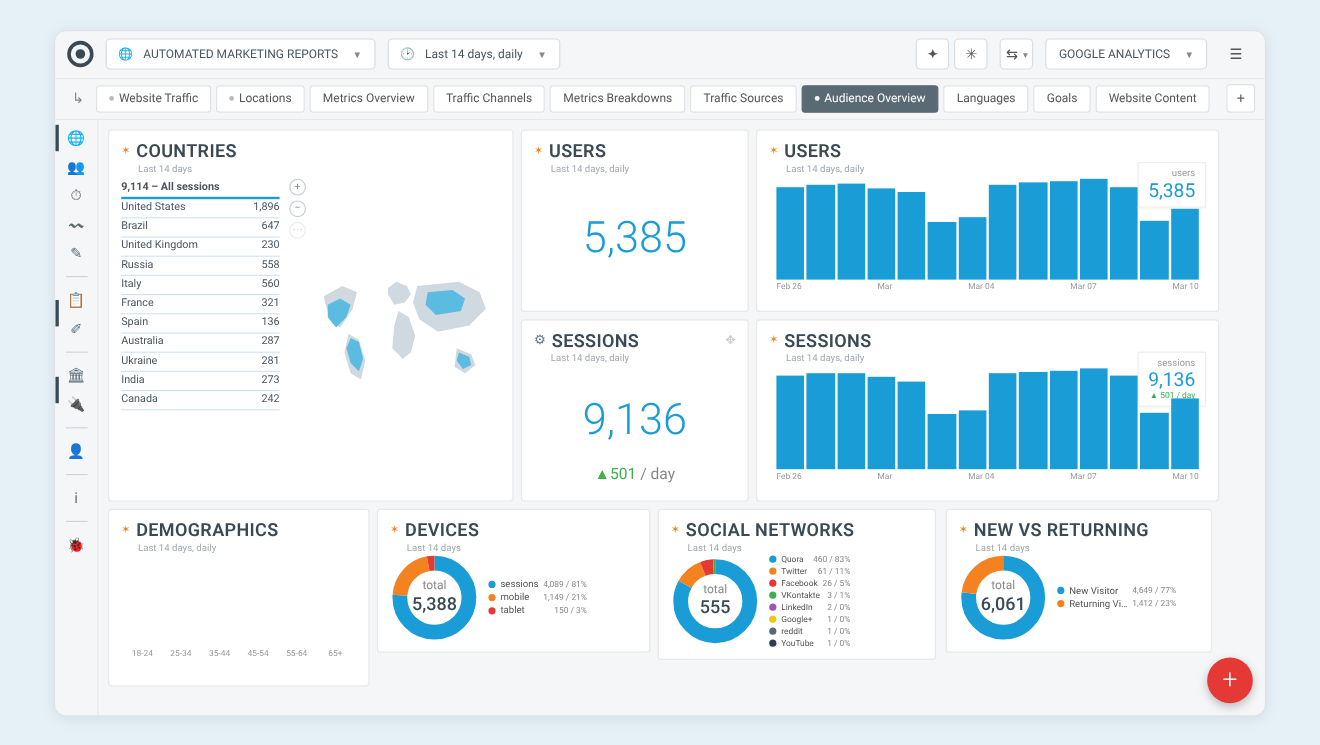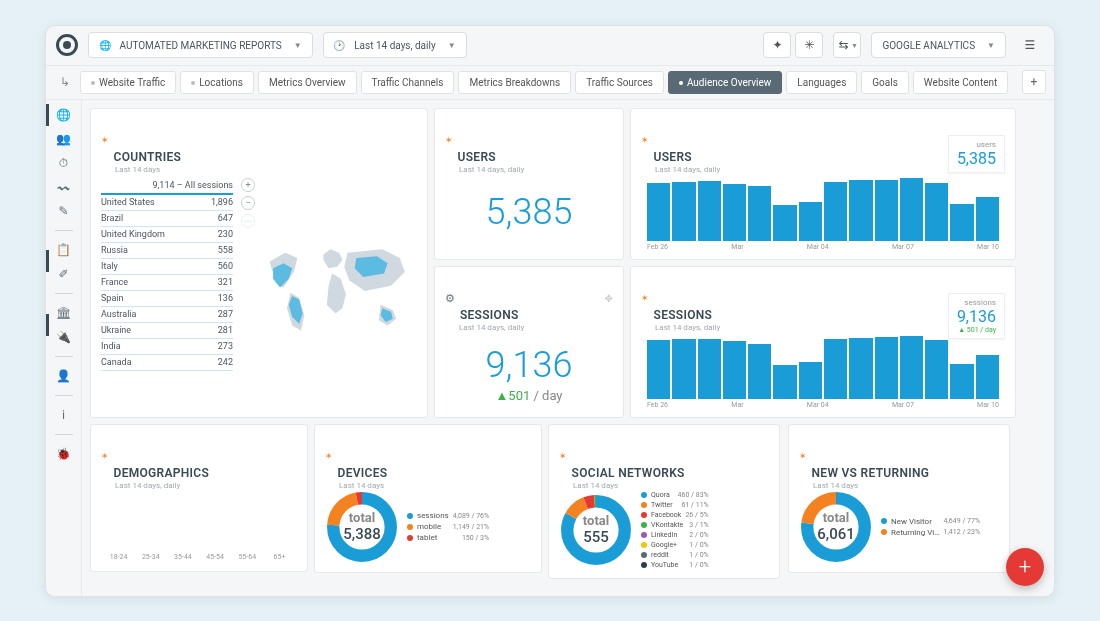--- a/index.html
+++ b/index.html
@@ -23,47 +23,47 @@
 .add-tab { width: 24px; height: 24px; display: flex; align-items: center; justify-content: center; background: #fff; border: 1px solid #e0e3e6; border-radius: 3px; font-size: 12px; color: #666; margin-left: auto; cursor: pointer; }
 .body { flex: 1; display: flex; overflow: hidden; }
 .sidebar { width: 36px; background: #f5f6f7; border-right: 1px solid #e6e8ea; display: flex; flex-direction: column; align-items: center; padding-top: 8px; gap: 10px; position: relative; }
 .sidebar .sicon { width: 14px; height: 14px; color: #5a6a75; cursor: pointer; display: flex; align-items: center; justify-content: center; font-size: 12px; }
 .sidebar .sep { width: 18px; height: 1px; background: #d0d5da; margin: 2px 0; }
 .sidebar .bar-marker { position: absolute; left: 0; width: 3px; height: 22px; background: #3a4a55; }
 .content { flex: 1; padding: 8px; display: grid; grid-template-columns: 338px 190px 190px 190px; grid-template-rows: 152px 152px 148px; gap: 6px; position: relative; }
 .card { background: #fff; border: 1px solid #e6e8ea; border-radius: 3px; padding: 8px 10px; display: flex; flex-direction: column; overflow: hidden; }
 .card-head { display: flex; align-items: center; gap: 5px; margin-bottom: 1px; }
 .orange-icon { color: #f58220; font-size: 9px; }
-.card-title { font-size: 12px; font-weight: 600; color: #3a4a55; letter-spacing: 0.3px; margin-top: 33px; }
+.card-title { font-size: 15px; font-weight: 600; color: #3a4a55; letter-spacing: 0.3px; }
 .card-sub { font-size: 8px; color: #a0a8af; margin-left: 14px; }
 .big-number { font-size: 36px; font-weight: 300; color: #1a9cd6; text-align: center; flex: 1; display: flex; align-items: center; justify-content: center; }
 .sub-delta { font-size: 13px; color: #888; text-align: center; margin-top: -6px; margin-bottom: 6px; }
 .sub-delta .up { color: #3db24b; }
 .countries-card { grid-column: 1; grid-row: 1 / span 2; display: flex; flex-direction: column; }
 .countries-body { display: flex; flex: 1; gap: 6px; margin-top: 4px; }
 .country-list { width: 132px; font-size: 9px; color: #4a5560; }
 .country-row { display: flex; justify-content: space-between; padding: 2.5px 0; border-bottom: 1px solid #cfe6f2; }
-.country-row.head { font-weight: 400; border-bottom: 2px solid #1a9cd6; justify-content: flex-end; }
+.country-row.head { font-weight: 700; border-bottom: 2px solid #1a9cd6; }
 .country-side-btns { display: flex; flex-direction: column; gap: 4px; margin-left: 2px; }
 .circle-btn { width: 14px; height: 14px; border-radius: 50%; border: 1px solid #c8d0d6; display: flex; align-items: center; justify-content: center; font-size: 9px; color: #888; cursor: pointer; }
 .map { flex: 1; position: relative; }
 .barchart { display: flex; align-items: flex-end; gap: 3px; height: 80px; padding: 4px 6px 0 6px; position: relative; }
 .barchart .bar { flex: 1; background: #1a9cd6; }
 .barchart.small-bars { gap: 2px; height: 88px; }
 .barchart-labels { display: flex; justify-content: space-between; font-size: 7px; color: #999; padding: 2px 6px 0 6px; gap: 28px; }
 .side-metric { position: absolute; right: 10px; top: 26px; background: #fff; border: 1px solid #eee; padding: 4px 8px; text-align: right; box-shadow: 0 1px 2px rgba(0,0,0,.05); }
 .side-metric .lbl { font-size: 8px; color: #999; }
 .side-metric .val { font-size: 16px; font-weight: 400; color: #1a9cd6; }
 .side-metric .delta { font-size: 7px; color: #3db24b; }
 .donut-card { display: flex; flex-direction: column; }
 .donut-body { display: flex; align-items: center; flex: 1; gap: 8px; }
 .donut { position: relative; width: 74px; height: 74px; flex-shrink: 0; }
 .donut svg { width: 74px; height: 74px; }
 .donut-center { position: absolute; inset: 0; display: flex; flex-direction: column; align-items: center; justify-content: center; }
-.donut-center .lbl { font-size: 13px; color: #888; font-weight: bold; }
+.donut-center .lbl { font-size: 10px; color: #888; }
 .donut-center .val { font-size: 15px; font-weight: 500; color: #3a4a55; }
 .legend { font-size: 8px; color: #555; }
 .legend-row { display: flex; align-items: center; gap: 4px; padding: 1px 0; }
 .legend-dot { width: 6px; height: 6px; border-radius: 50%; flex-shrink: 0; }
 .legend-val { margin-left: auto; color: #888; font-size: 7px; }
 .demo-card .barchart { height: 78px; gap: 5px; padding: 6px 4px 0 4px; }
 .demo-pair { display: flex; gap: 2px; flex: 1; align-items: flex-end; }
 .demo-pair .b1 { flex: 1; background: #1a9cd6; }
 .demo-pair .b2 { flex: 1; background: #f58220; }
 .demo-labels { display: flex; font-size: 7px; color: #999; gap: 5px; padding: 2px 4px; }
@@ -396,21 +396,21 @@
               </svg>
             <div class="donut-center">
                 <div class="lbl">total</div>
                 <div class="val">5,388</div>
               </div>
           </div>
           <div class="legend" id="devices-legend">
               <div class="legend-row">
                 <span class="legend-dot" style="background:#1a9cd6"></span>
                 <span>sessions</span>
-                <span class="legend-val">4,089 / 76%</span>
+                <span class="legend-val">4,089 / 81%</span>
               </div>
               <div class="legend-row">
                 <span class="legend-dot" style="background:#f58220"></span>
                 <span>mobile</span>
                 <span class="legend-val">1,149 / 21%</span>
               </div>
               <div class="legend-row">
                 <span class="legend-dot" style="background:#e53935"></span>
                 <span>tablet</span>
                 <span class="legend-val">150 / 3%</span>

